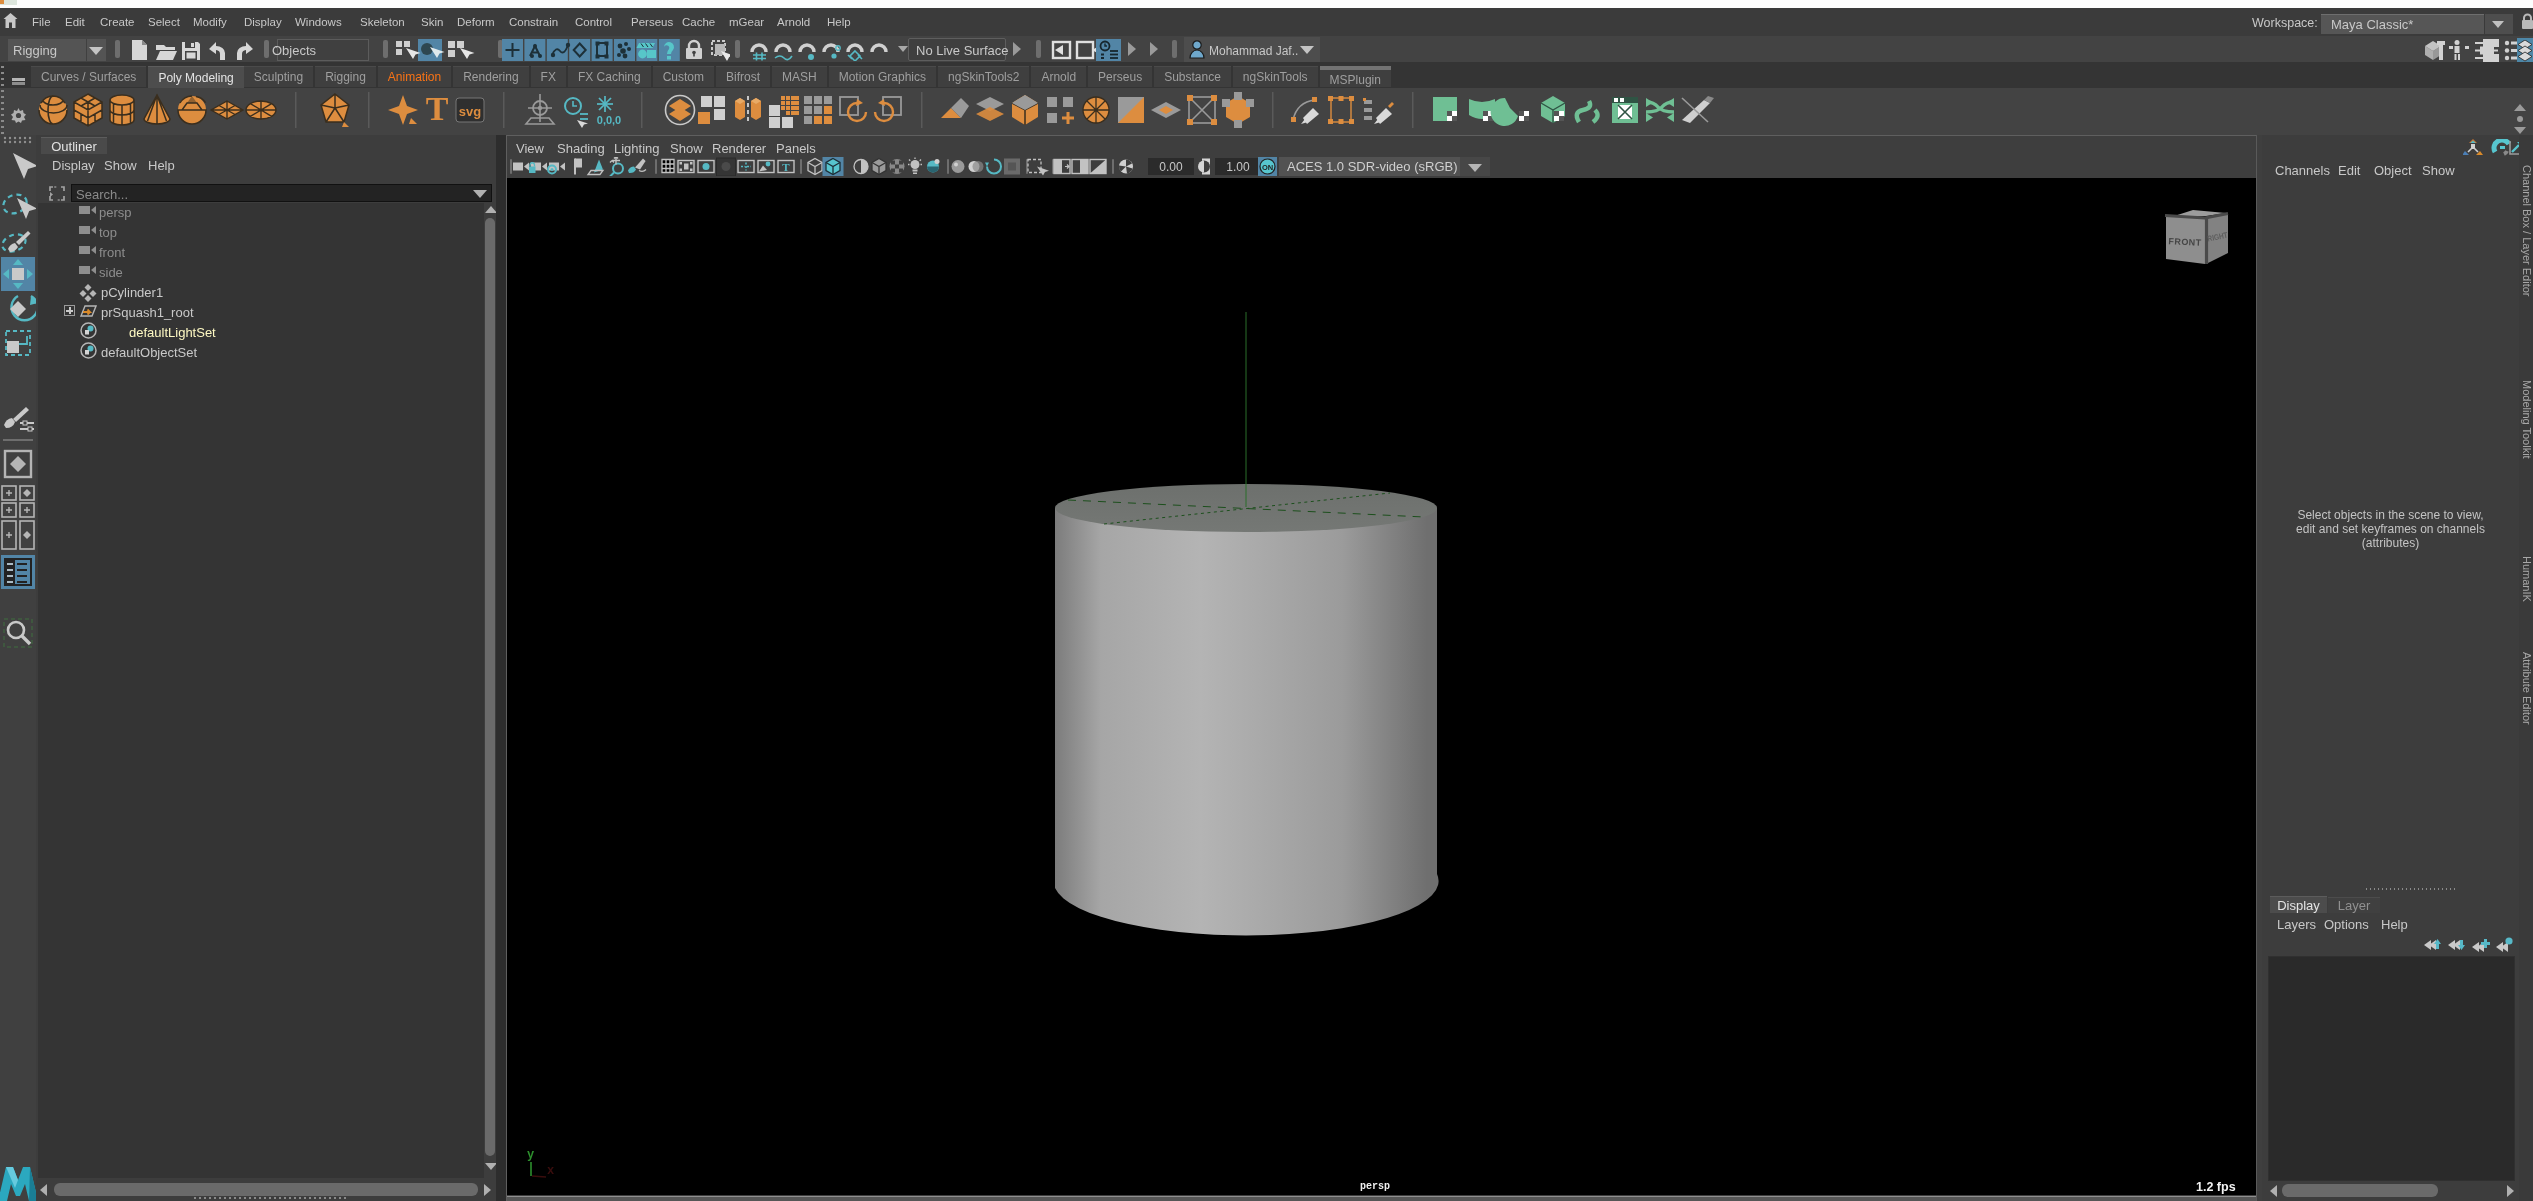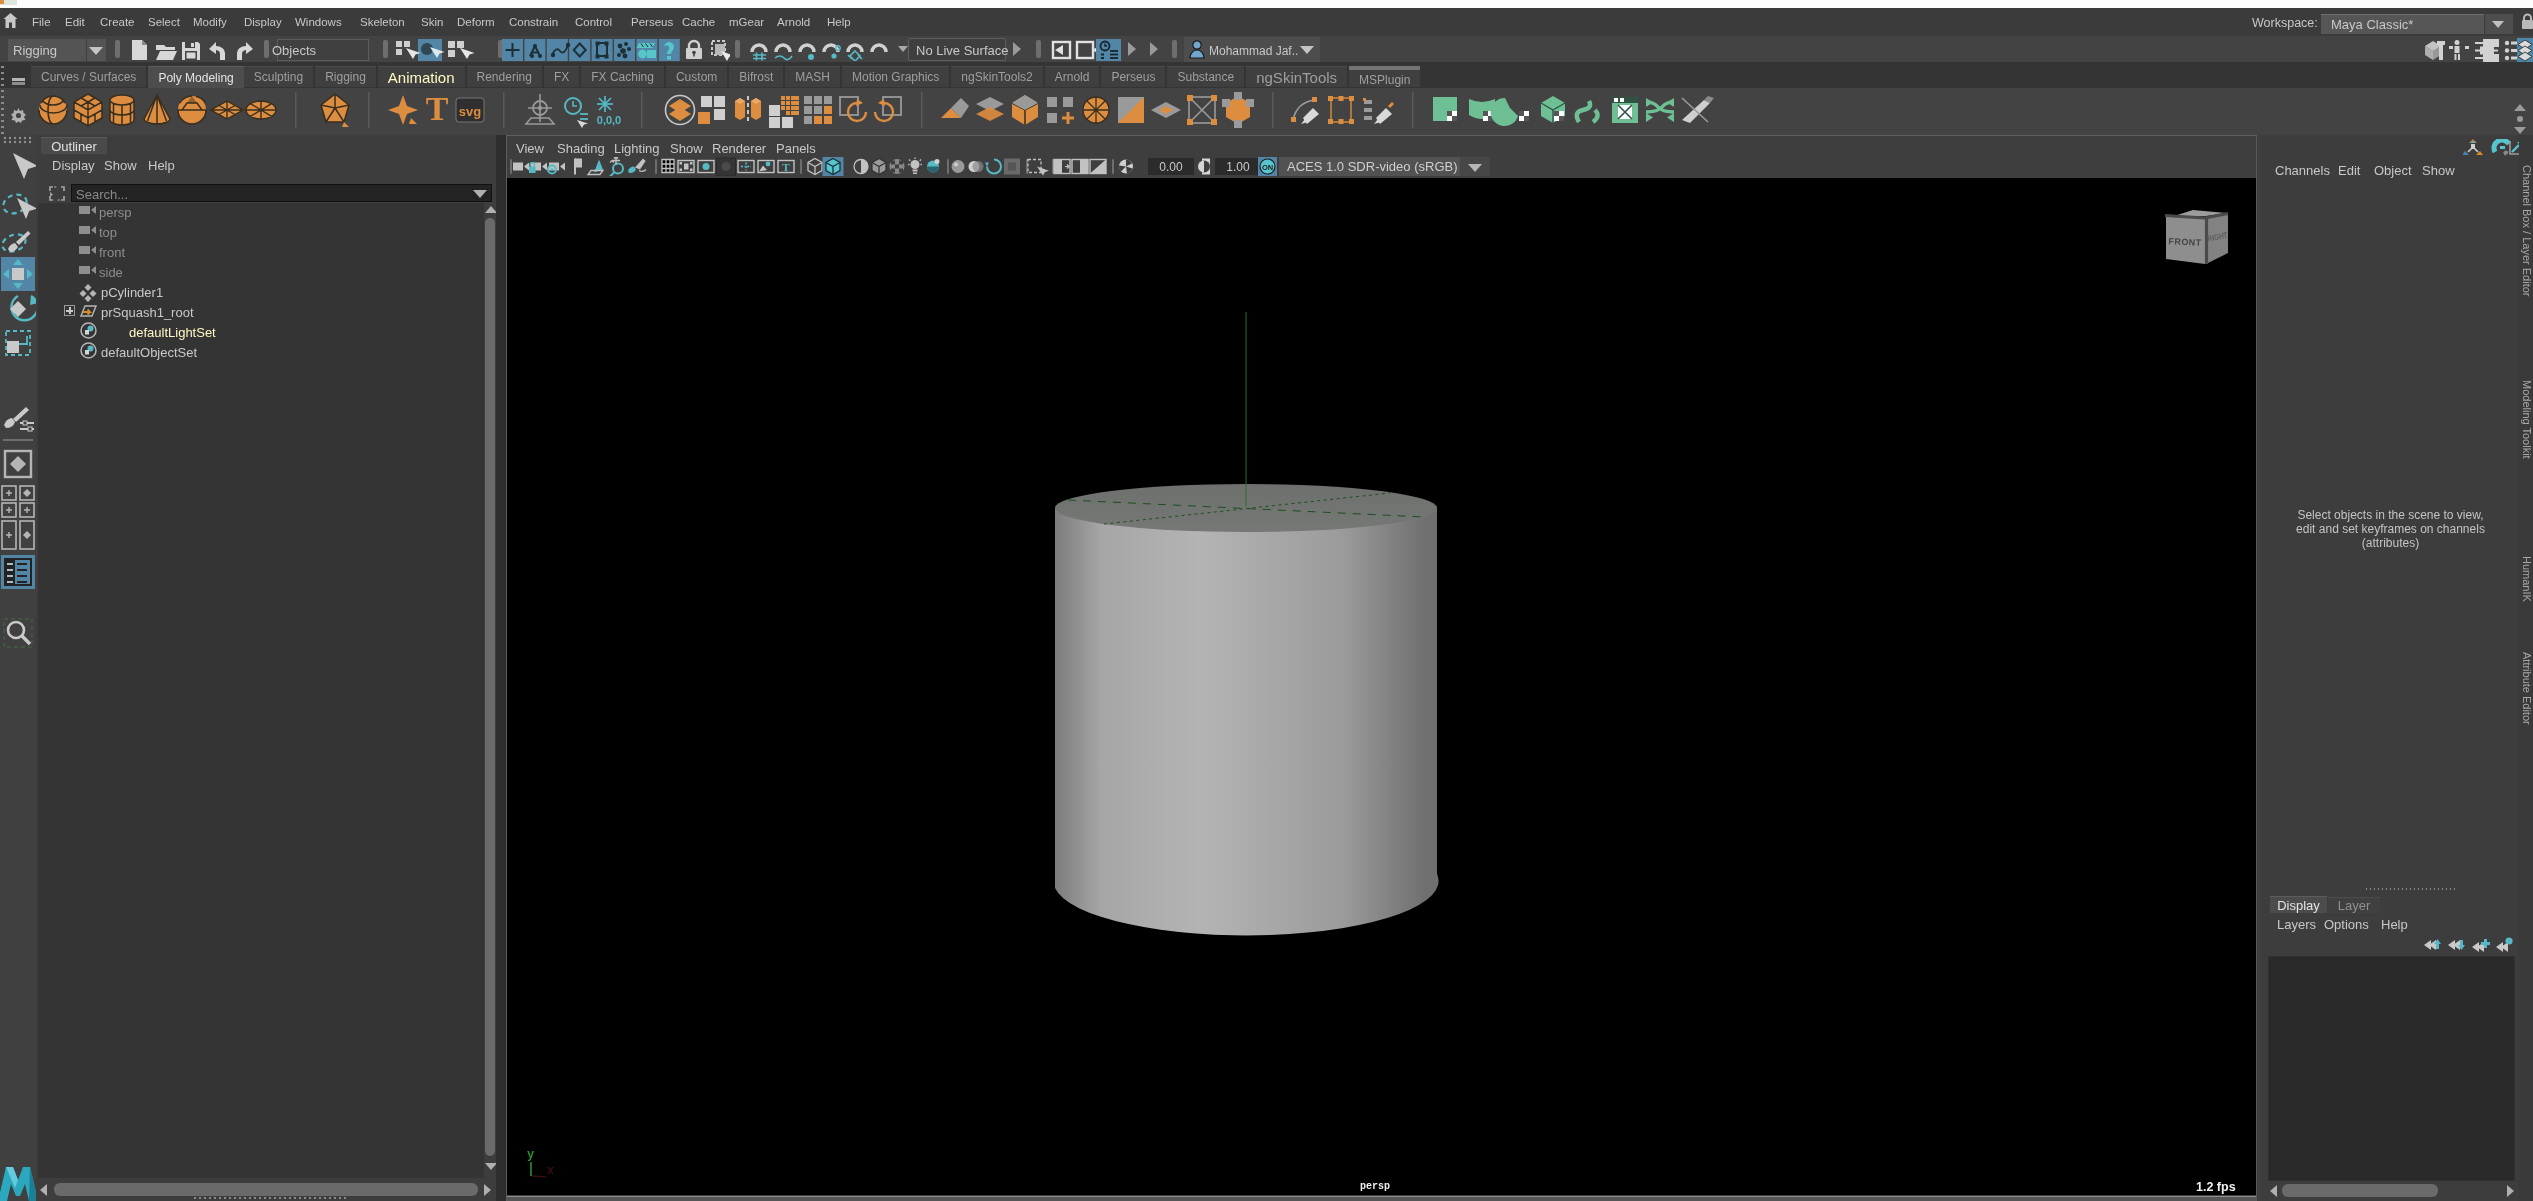--- a/index.html
+++ b/index.html
@@ -272,33 +272,33 @@
   </div>
 
   <div class="abs" style="left:0;top:62px;width:2533px;height:73px;background:#434343;"></div>
   <div class="abs" style="left:0;top:62px;width:2533px;height:26px;background:#343434;"></div>
   <div class="abs" style="left:1px;top:66px;width:3px;height:68px;background:repeating-linear-gradient(180deg,#8a8a8a 0 2px,transparent 2px 6px);"></div>
 <div class="abs" style="left:31px;top:66px;height:22px;display:flex;align-items:flex-start;">
 <div style="height:21px;line-height:21px;padding:0 10px;background:#3f3f3f;color:#9f9f9f;font-size:12px;white-space:nowrap;margin-right:2px;border-top:1px solid #4a4a4a;">Curves / Surfaces</div>
 <div style="height:22px;line-height:22px;padding:0 10px;background:#4d4d4d;color:#e4e4e4;font-size:12px;white-space:nowrap;border-top:1px solid #5d5d5d;">Poly Modeling</div>
 <div style="height:21px;line-height:21px;padding:0 10px;background:#3f3f3f;color:#9f9f9f;font-size:12px;white-space:nowrap;margin-right:2px;border-top:1px solid #4a4a4a;">Sculpting</div>
 <div style="height:21px;line-height:21px;padding:0 10px;background:#3f3f3f;color:#9f9f9f;font-size:12px;white-space:nowrap;margin-right:2px;border-top:1px solid #4a4a4a;">Rigging</div>
-<div style="height:21px;line-height:21px;padding:0 10px;background:#3f3f3f;color:#fef9c3;font-size:15px;white-space:nowrap;margin-right:2px;border-top:1px solid #4a4a4a;">Animation</div>
+<div style="height:21px;line-height:21px;padding:0 10px;background:#3f3f3f;color:#f97316;font-size:12px;white-space:nowrap;margin-right:2px;border-top:1px solid #4a4a4a;">Animation</div>
 <div style="height:21px;line-height:21px;padding:0 10px;background:#3f3f3f;color:#9f9f9f;font-size:12px;white-space:nowrap;margin-right:2px;border-top:1px solid #4a4a4a;">Rendering</div>
 <div style="height:21px;line-height:21px;padding:0 10px;background:#3f3f3f;color:#9f9f9f;font-size:12px;white-space:nowrap;margin-right:2px;border-top:1px solid #4a4a4a;">FX</div>
 <div style="height:21px;line-height:21px;padding:0 10px;background:#3f3f3f;color:#9f9f9f;font-size:12px;white-space:nowrap;margin-right:2px;border-top:1px solid #4a4a4a;">FX Caching</div>
 <div style="height:21px;line-height:21px;padding:0 10px;background:#3f3f3f;color:#9f9f9f;font-size:12px;white-space:nowrap;margin-right:2px;border-top:1px solid #4a4a4a;">Custom</div>
 <div style="height:21px;line-height:21px;padding:0 10px;background:#3f3f3f;color:#9f9f9f;font-size:12px;white-space:nowrap;margin-right:2px;border-top:1px solid #4a4a4a;">Bifrost</div>
 <div style="height:21px;line-height:21px;padding:0 10px;background:#3f3f3f;color:#9f9f9f;font-size:12px;white-space:nowrap;margin-right:2px;border-top:1px solid #4a4a4a;">MASH</div>
 <div style="height:21px;line-height:21px;padding:0 10px;background:#3f3f3f;color:#9f9f9f;font-size:12px;white-space:nowrap;margin-right:2px;border-top:1px solid #4a4a4a;">Motion Graphics</div>
 <div style="height:21px;line-height:21px;padding:0 10px;background:#3f3f3f;color:#9f9f9f;font-size:12px;white-space:nowrap;margin-right:2px;border-top:1px solid #4a4a4a;">ngSkinTools2</div>
 <div style="height:21px;line-height:21px;padding:0 10px;background:#3f3f3f;color:#9f9f9f;font-size:12px;white-space:nowrap;margin-right:2px;border-top:1px solid #4a4a4a;">Arnold</div>
 <div style="height:21px;line-height:21px;padding:0 10px;background:#3f3f3f;color:#9f9f9f;font-size:12px;white-space:nowrap;margin-right:2px;border-top:1px solid #4a4a4a;">Perseus</div>
 <div style="height:21px;line-height:21px;padding:0 10px;background:#3f3f3f;color:#9f9f9f;font-size:12px;white-space:nowrap;margin-right:2px;border-top:1px solid #4a4a4a;">Substance</div>
-<div style="height:21px;line-height:21px;padding:0 10px;background:#3f3f3f;color:#9f9f9f;font-size:15px;white-space:nowrap;margin-right:2px;border-top:1px solid #4a4a4a;">ngSkinTools</div>
+<div style="height:21px;line-height:21px;padding:0 10px;background:#3f3f3f;color:#9f9f9f;font-size:12px;white-space:nowrap;margin-right:2px;border-top:1px solid #4a4a4a;">ngSkinTools</div>
 <div style="height:21px;line-height:21px;padding:0 10px;background:#3f3f3f;color:#9f9f9f;font-size:12px;white-space:nowrap;margin-right:2px;border-top:4px solid #737373;">MSPlugin</div>
 </div>
   <svg class="abs" style="left:0;top:0" width="1740" height="135" viewBox="0 0 1740 135">
     <g transform="translate(53,110)">
       <circle r="14" fill="#dd8d3f"></circle>
       <path d="M-14 0 a14 14 0 0 0 28 0 M-13 -5 a13.5 8 0 0 0 27 0 M-10 -10 a10 5 0 0 0 20 0 M0 -14 a5 14 0 0 0 0 28 M0 -14 a14 14 0 0 0 -12 7 M0 -14 a14 14 0 0 1 12 7" stroke="#3a2e1e" stroke-width="1.6" fill="none"></path>
     </g>
     <g transform="translate(88,110)">
       <path d="M0 -16 L14 -8 V8 L0 16 L-14 8 V-8 Z" fill="#dd8d3f"></path>
       <path d="M0 -16 L14 -8 V8 L0 16 L-14 8 V-8 Z M-14 -8 L0 0 L14 -8 M0 0 V16 M-7 -12 L7 -4 M7 -12 L-7 -4 M-14 0 L0 8 L14 0 M-7 4 V12 M7 4 V12 M0 -8 V0" stroke="#3a2e1e" stroke-width="1.5" fill="none"></path>

